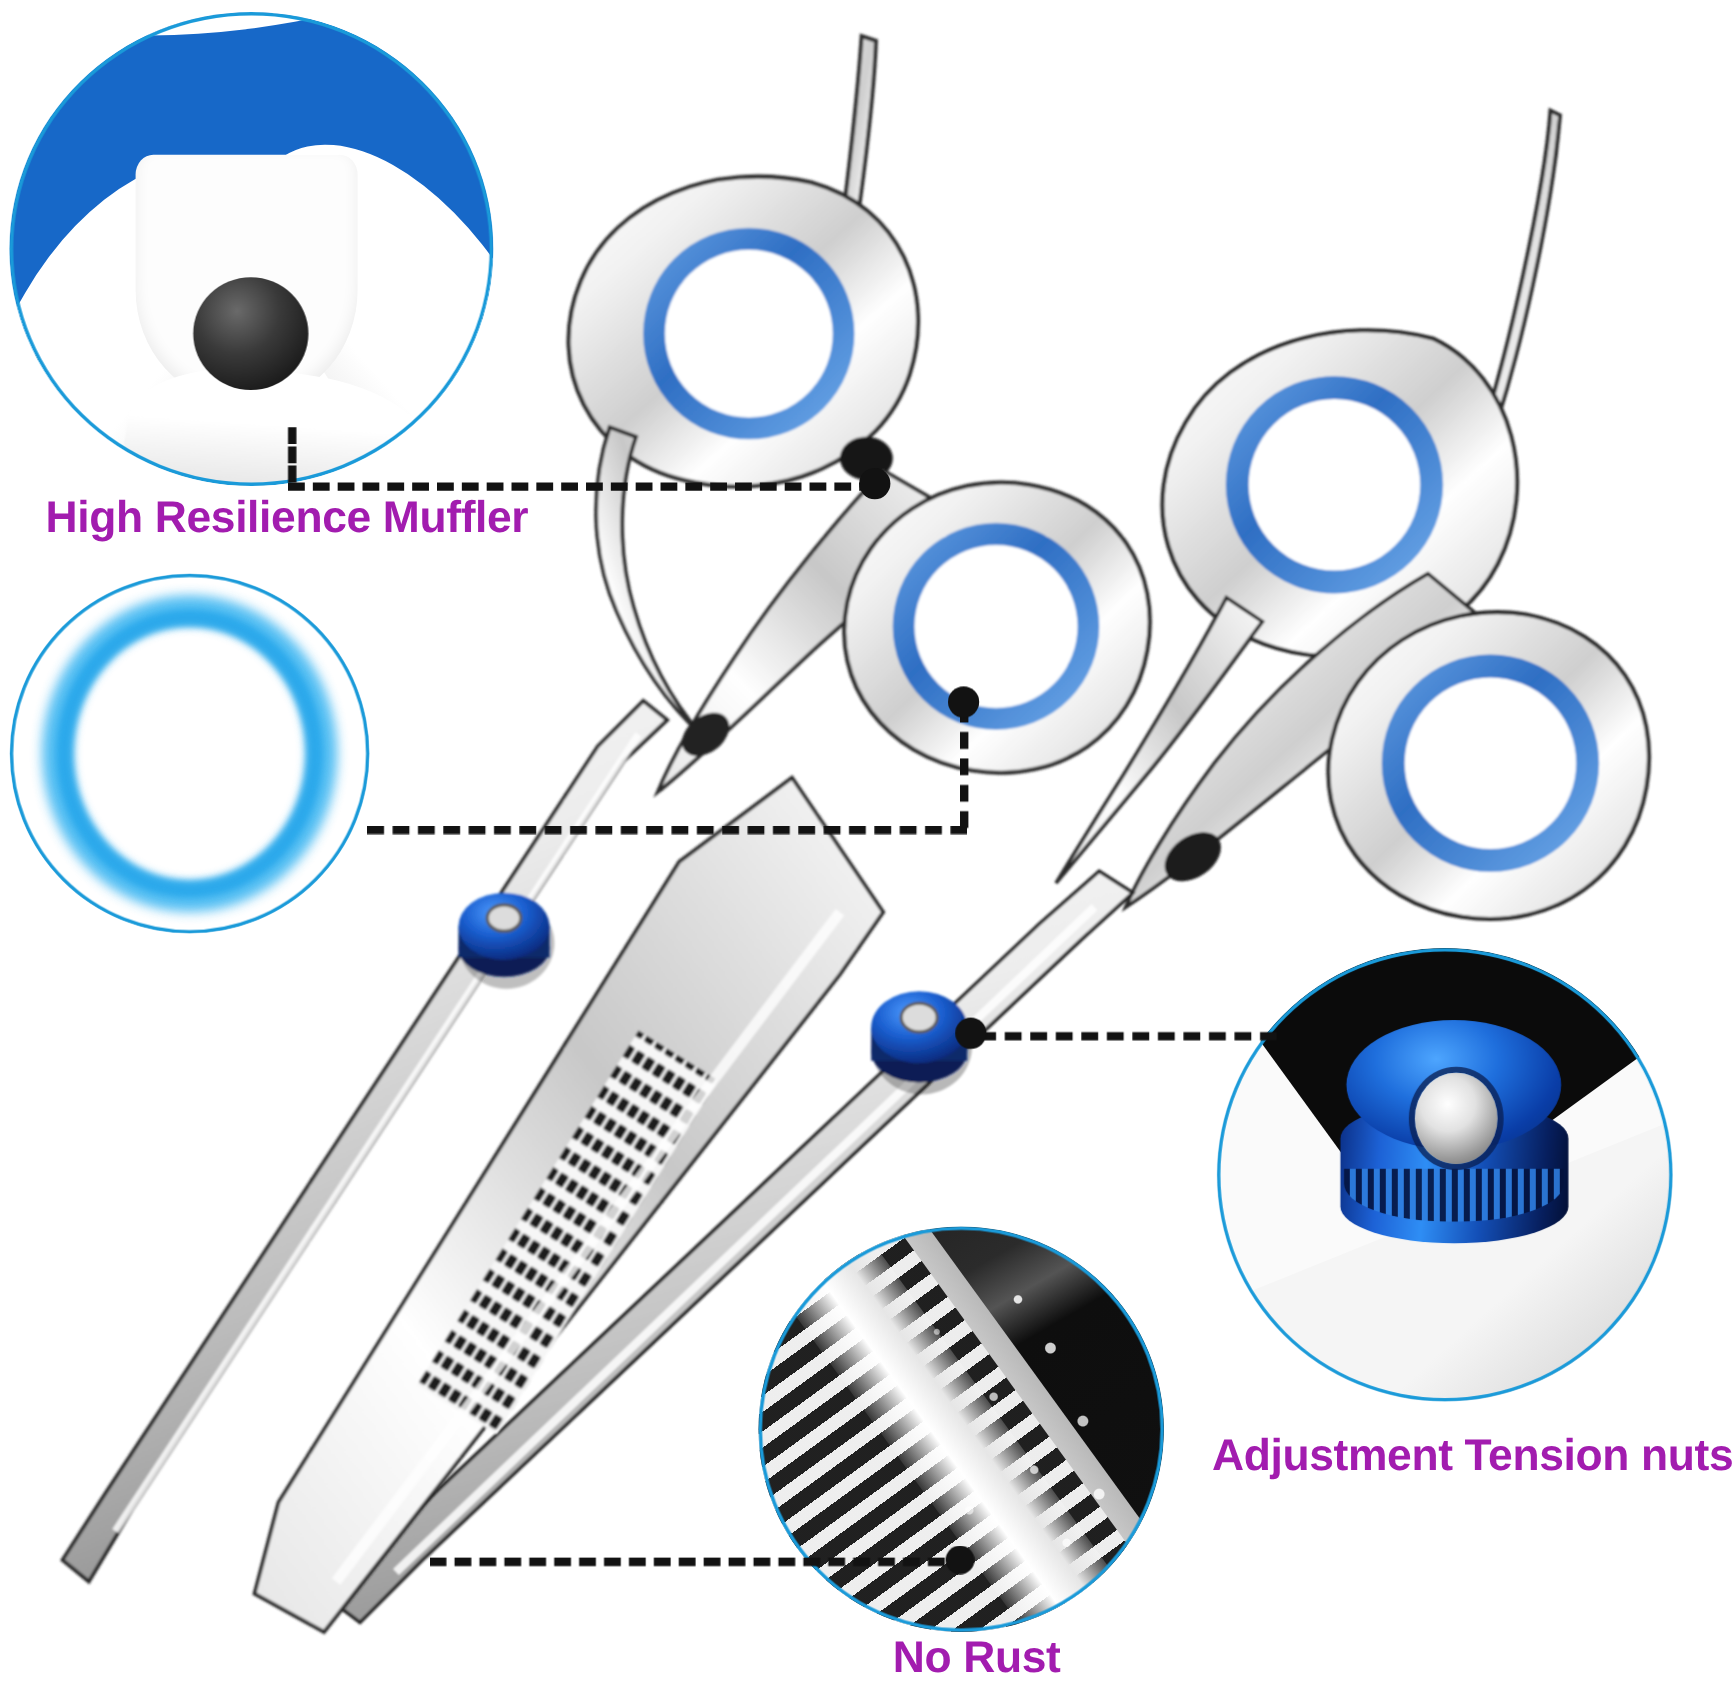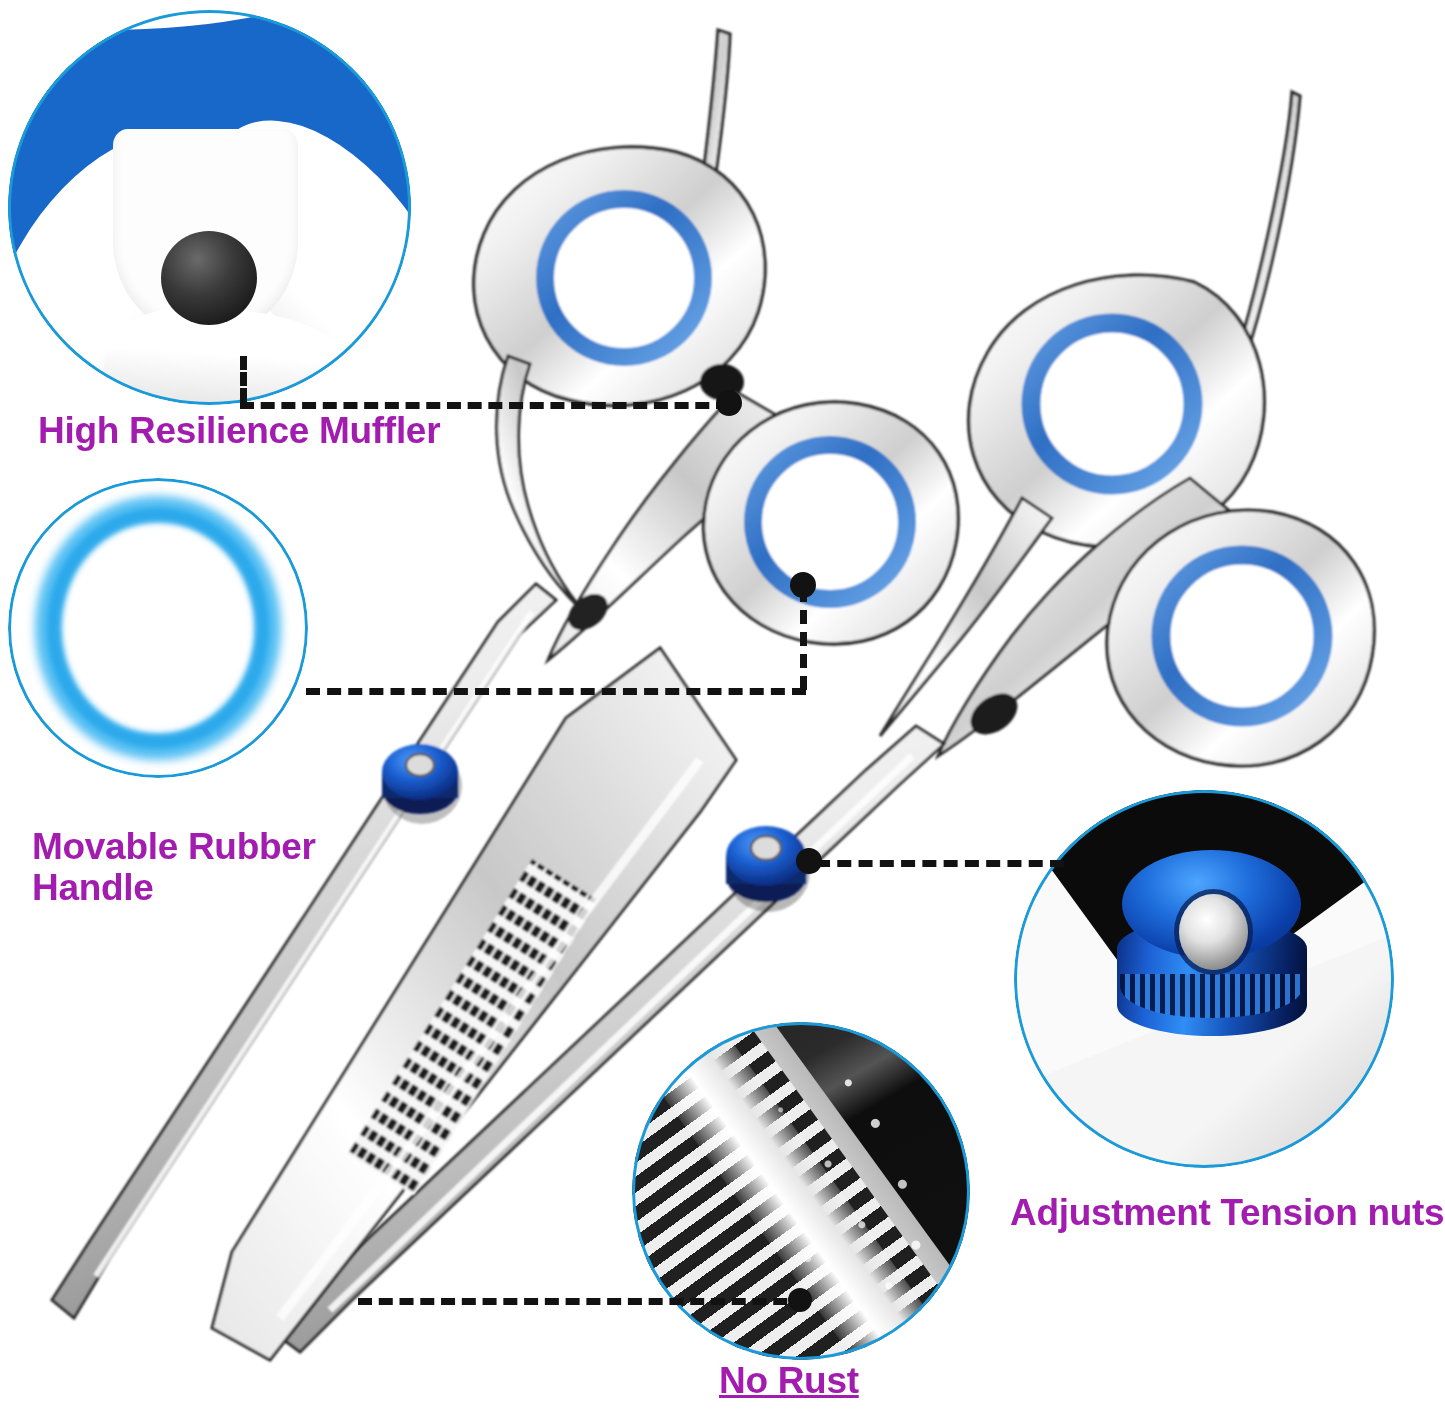--- a/index.html
+++ b/index.html
@@ -460,19 +460,18 @@
   <div class="dot" style="left:790px; top:572px; width:26px; height:26px;"></div>
 
   <div class="dot" style="left:796px; top:848px; width:26px; height:26px;"></div>
   <div class="dash-h" style="left:816px; top:860px; width:248px;"></div>
 
   <div class="dash-h" style="left:358px; top:1298px; width:450px;"></div>
   <div class="dot" style="left:788px; top:1288px; width:24px; height:24px;"></div>
 
   <div class="label" id="lbl-muffler" style="left:38px; top:410px; font-size:37px;">High Resilience Muffler</div>
 
-  <div class="label" id="lbl-handle" style="left:32px; top:826px; font-size:37px; width:300px; white-space:normal;">Movable Rubber Handle</div>
 
   <div class="label" id="lbl-tension" style="left:1010px; top:1192px; font-size:37px;">Adjustment Tension nuts</div>
 
-  <div class="label" id="lbl-rust" style="left:719px; top:1360px; font-size:37px;text-decoration:underline;">No Rust</div>
+  <div class="label" id="lbl-rust" style="left:744px; top:1360px; font-size:37px;">No Rust</div>
 
 </div>
 
 </body></html>

